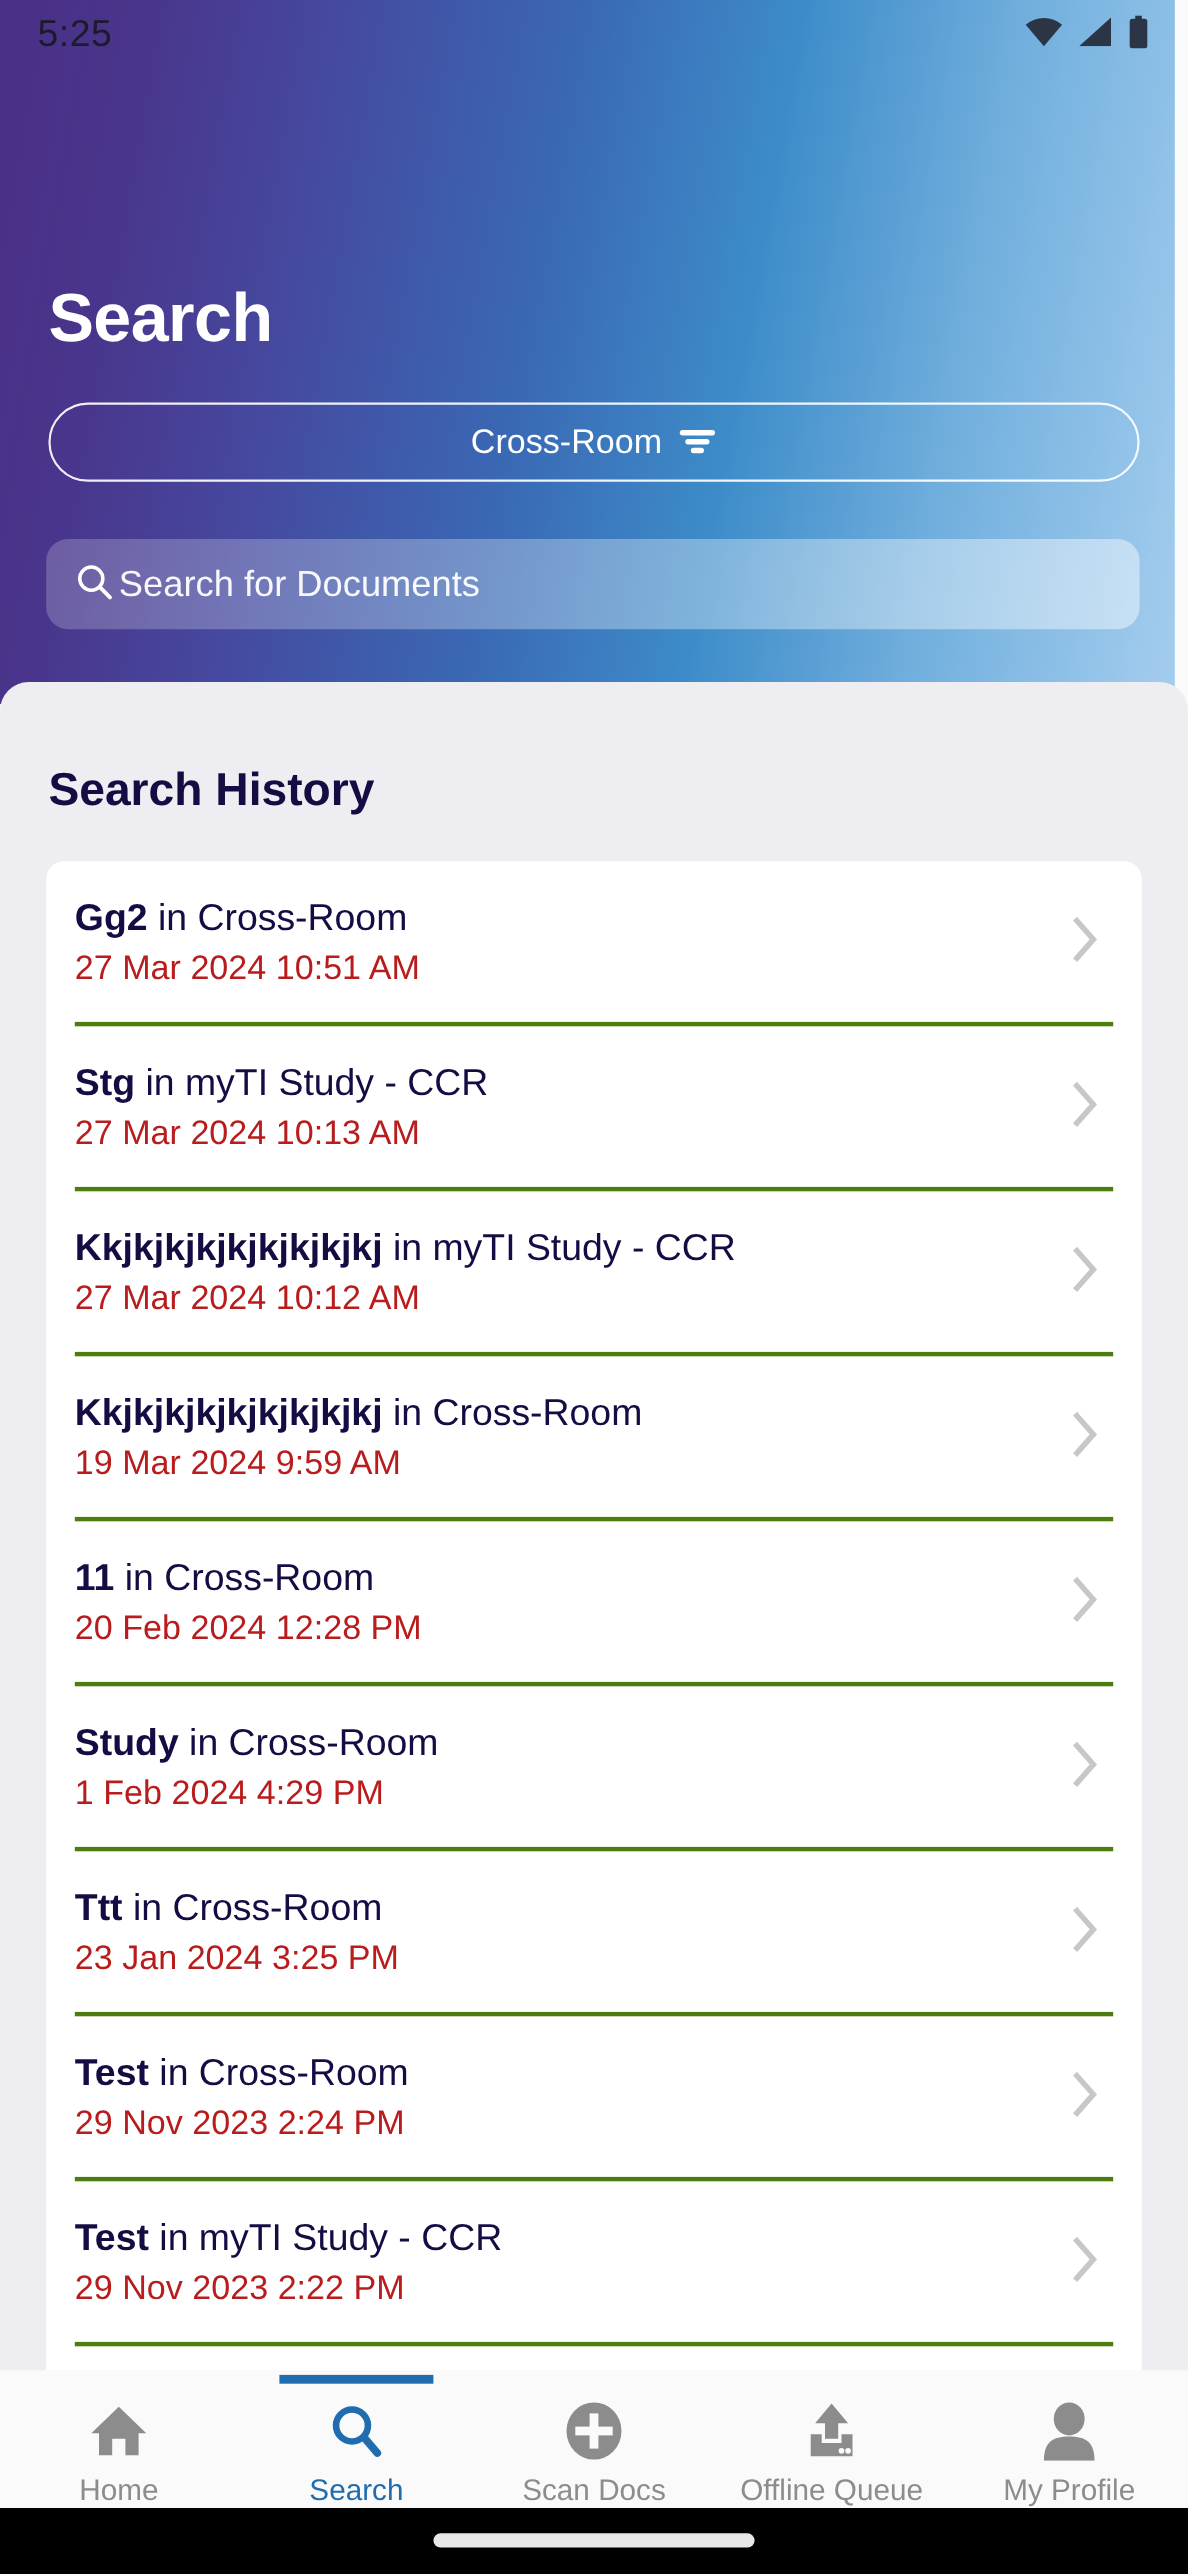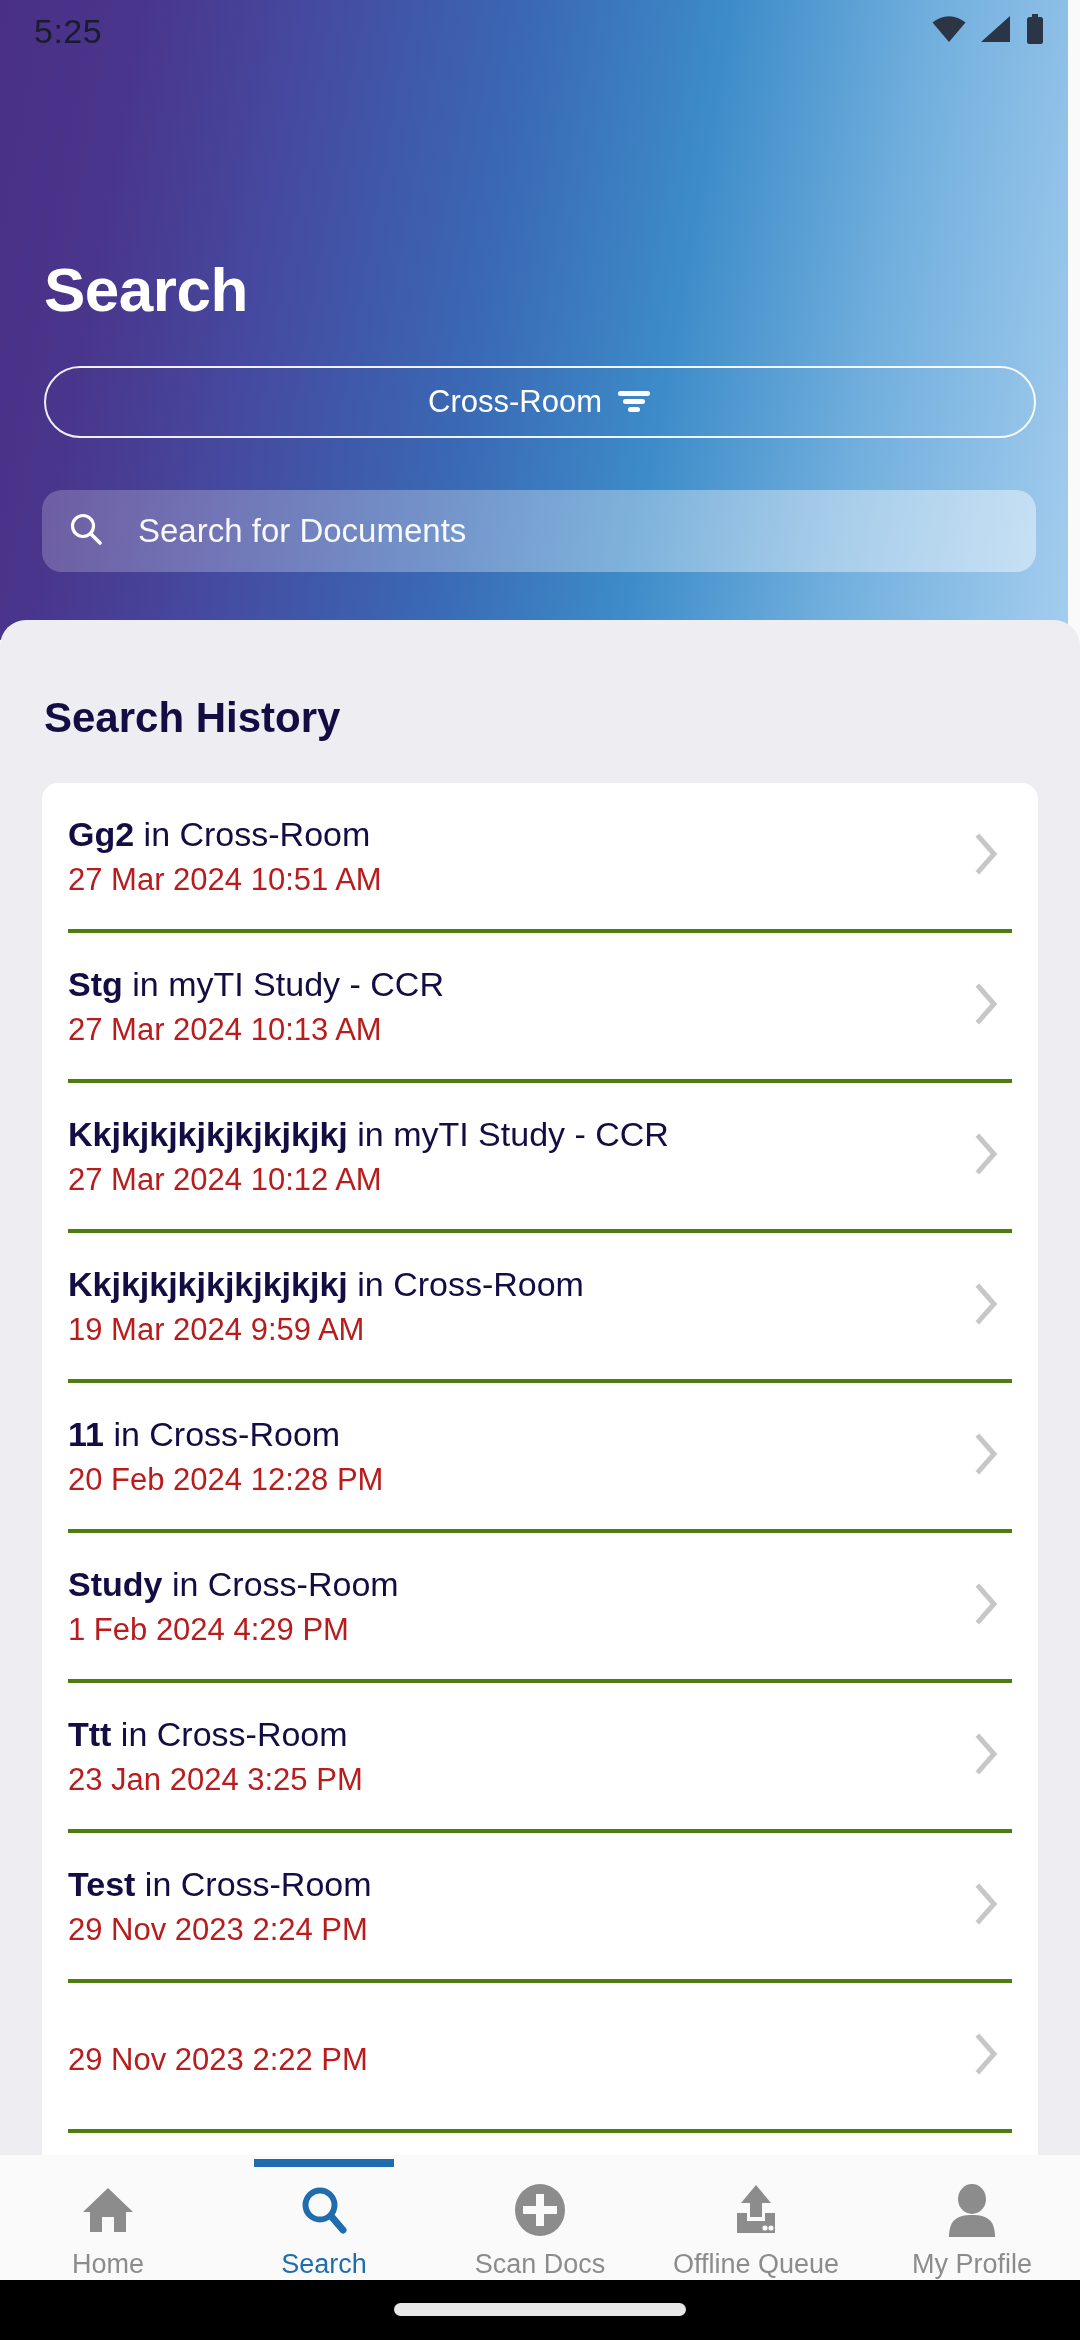--- a/index.html
+++ b/index.html
@@ -71,21 +71,21 @@
 
   
   #search-box {
     position:absolute; left:42px; top:490px;
     width:994px; height:82px;
     border-radius:20px;
     background:linear-gradient(100deg,
         rgba(255,255,255,.20) 0%,
         rgba(255,255,255,.30) 45%,
         rgba(255,255,255,.44) 100%);
-    display:flex; align-items:center; padding-left:26px; gap:34px;
+    display:flex; align-items:center; padding-left:26px; gap:4px;
   }
   #search-icon-hdr { display:block; flex:0 0 auto; }
   #search-placeholder {
     font-size:33px; color:rgba(255,255,255,.95);
   }
 
   
   #sheet {
     position:absolute; left:0; top:620px;
     width:1080px; height:1535px;
@@ -291,20 +291,21 @@
           <div class="hist-text">
             <div class="hist-line1"><span class="hist-term">Test</span><span class="hist-in"> in </span><span class="hist-room">Cross-Room</span></div>
             <div class="hist-line2">29 Nov 2023 2:24 PM</div>
           </div>
           <span class="chev"><svg width="26" height="44" viewBox="0 0 26 44">
               <polyline points="5,5 20,22 5,39" fill="none" stroke="#c7c7c7" stroke-width="5" stroke-linecap="square" stroke-linejoin="miter"></polyline>
             </svg></span>
         </div>
         <div class="hist-row">
           <div class="hist-text">
+            <div class="hist-line1"><span class="hist-term">Test</span><span class="hist-in"> in </span><span class="hist-room">myTI Study - CCR</span></div>
             <div class="hist-line2">29 Nov 2023 2:22 PM</div>
           </div>
           <span class="chev"><svg width="26" height="44" viewBox="0 0 26 44">
               <polyline points="5,5 20,22 5,39" fill="none" stroke="#c7c7c7" stroke-width="5" stroke-linecap="square" stroke-linejoin="miter"></polyline>
             </svg></span>
         </div>
       </div>
   </div>
 
   <div id="bottom-nav">

